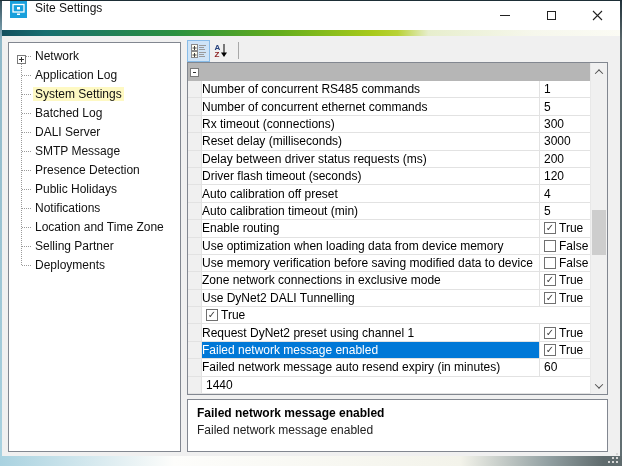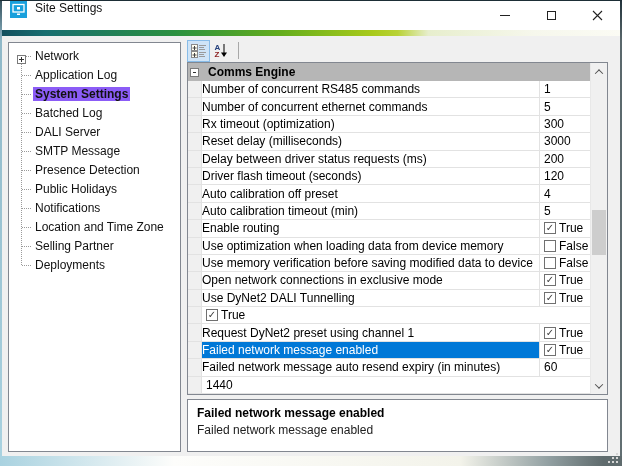--- a/index.html
+++ b/index.html
@@ -36,21 +36,21 @@
   .tree-panel { position:absolute; left:8px; top:42px; width:173px; height:410px;
                 background:#fff; border:1px solid #828790; }
   .tree { position:relative; padding-top:4px; }
   .tree-vline { position:absolute; left:12px; top:13px; height:209px; width:0;
                 border-left:1px dotted #9b9b9b; }
   .tree-item { position:relative; height:19px; line-height:19px; padding-left:24px;
                font-size:12px; color:#111; white-space:nowrap; }
   .tree-item::before { content:""; position:absolute; left:13px; top:9px; width:9px; height:0;
                        border-top:1px dotted #9b9b9b; }
   .tree-item .label { padding:0 2px; }
-  .tree-item .label.sel { background:#8b5cf6;font-weight:bold; }
+  .tree-item .label.sel { background:#fef9c3; }
   .box9 { width:9px; height:9px; border:1px solid #7a7a7a; background:#fff; position:relative; display:inline-block; }
   .box9::before { content:""; position:absolute; left:2px; top:3px; width:3px; height:1px; background:#333; }
   .box9.plus::after { content:""; position:absolute; left:3px; top:2px; width:1px; height:5px; background:#333; }
   .tree-item .expander { position:absolute; left:8px; top:4px; }
   .tree-item .expander .box9::before { left:1px; top:3px; width:5px; }
   .tree-item .expander .box9.plus::after { left:3px; top:1px; height:5px; }
 
   
   .pg-toolbar { position:absolute; left:187px; top:39px; width:421px; height:23px; display:flex; align-items:center; }
   .tb-btn { width:23px; height:22px; display:flex; align-items:center; justify-content:center;
@@ -191,21 +191,20 @@
         </svg>
       </span>
     </div>
     <div class="tb-sep"></div>
   </div>
 
   <div class="grid">
     <div class="rows-area">
       <div class="cat-row">
         <span class="box9"></span>
-        <span class="cat-label">Comms Engine</span>
       </div>
     <div class="prop-row">
     <div class="indent-cell"></div>
     <div class="name-cell">
             <span>Number of concurrent RS485 commands</span>
           </div>
     <div class="value-cell">
             <span>1</span>
           </div>
   </div>
@@ -214,21 +213,21 @@
     <div class="name-cell">
             <span>Number of concurrent ethernet commands</span>
           </div>
     <div class="value-cell">
             <span>5</span>
           </div>
   </div>
         <div class="prop-row">
     <div class="indent-cell"></div>
     <div class="name-cell">
-            <span>Rx timeout (optimization)</span>
+            <span>Rx timeout (connections)</span>
           </div>
     <div class="value-cell">
             <span>300</span>
           </div>
   </div>
         <div class="prop-row">
     <div class="indent-cell"></div>
     <div class="name-cell">
             <span>Reset delay (milliseconds)</span>
           </div>
@@ -298,21 +297,21 @@
             <span>Use memory verification before saving modified data to device</span>
           </div>
     <div class="value-cell">
             <span class="cb"></span>
             <span>False</span>
           </div>
   </div>
         <div class="prop-row">
     <div class="indent-cell"></div>
     <div class="name-cell">
-            <span>Open network connections in exclusive mode</span>
+            <span>Zone network connections in exclusive mode</span>
           </div>
     <div class="value-cell">
             <span class="cb">✓</span>
             <span>True</span>
           </div>
   </div>
         <div class="prop-row">
     <div class="indent-cell"></div>
     <div class="name-cell">
             <span>Use DyNet2 DALI Tunnelling</span>

